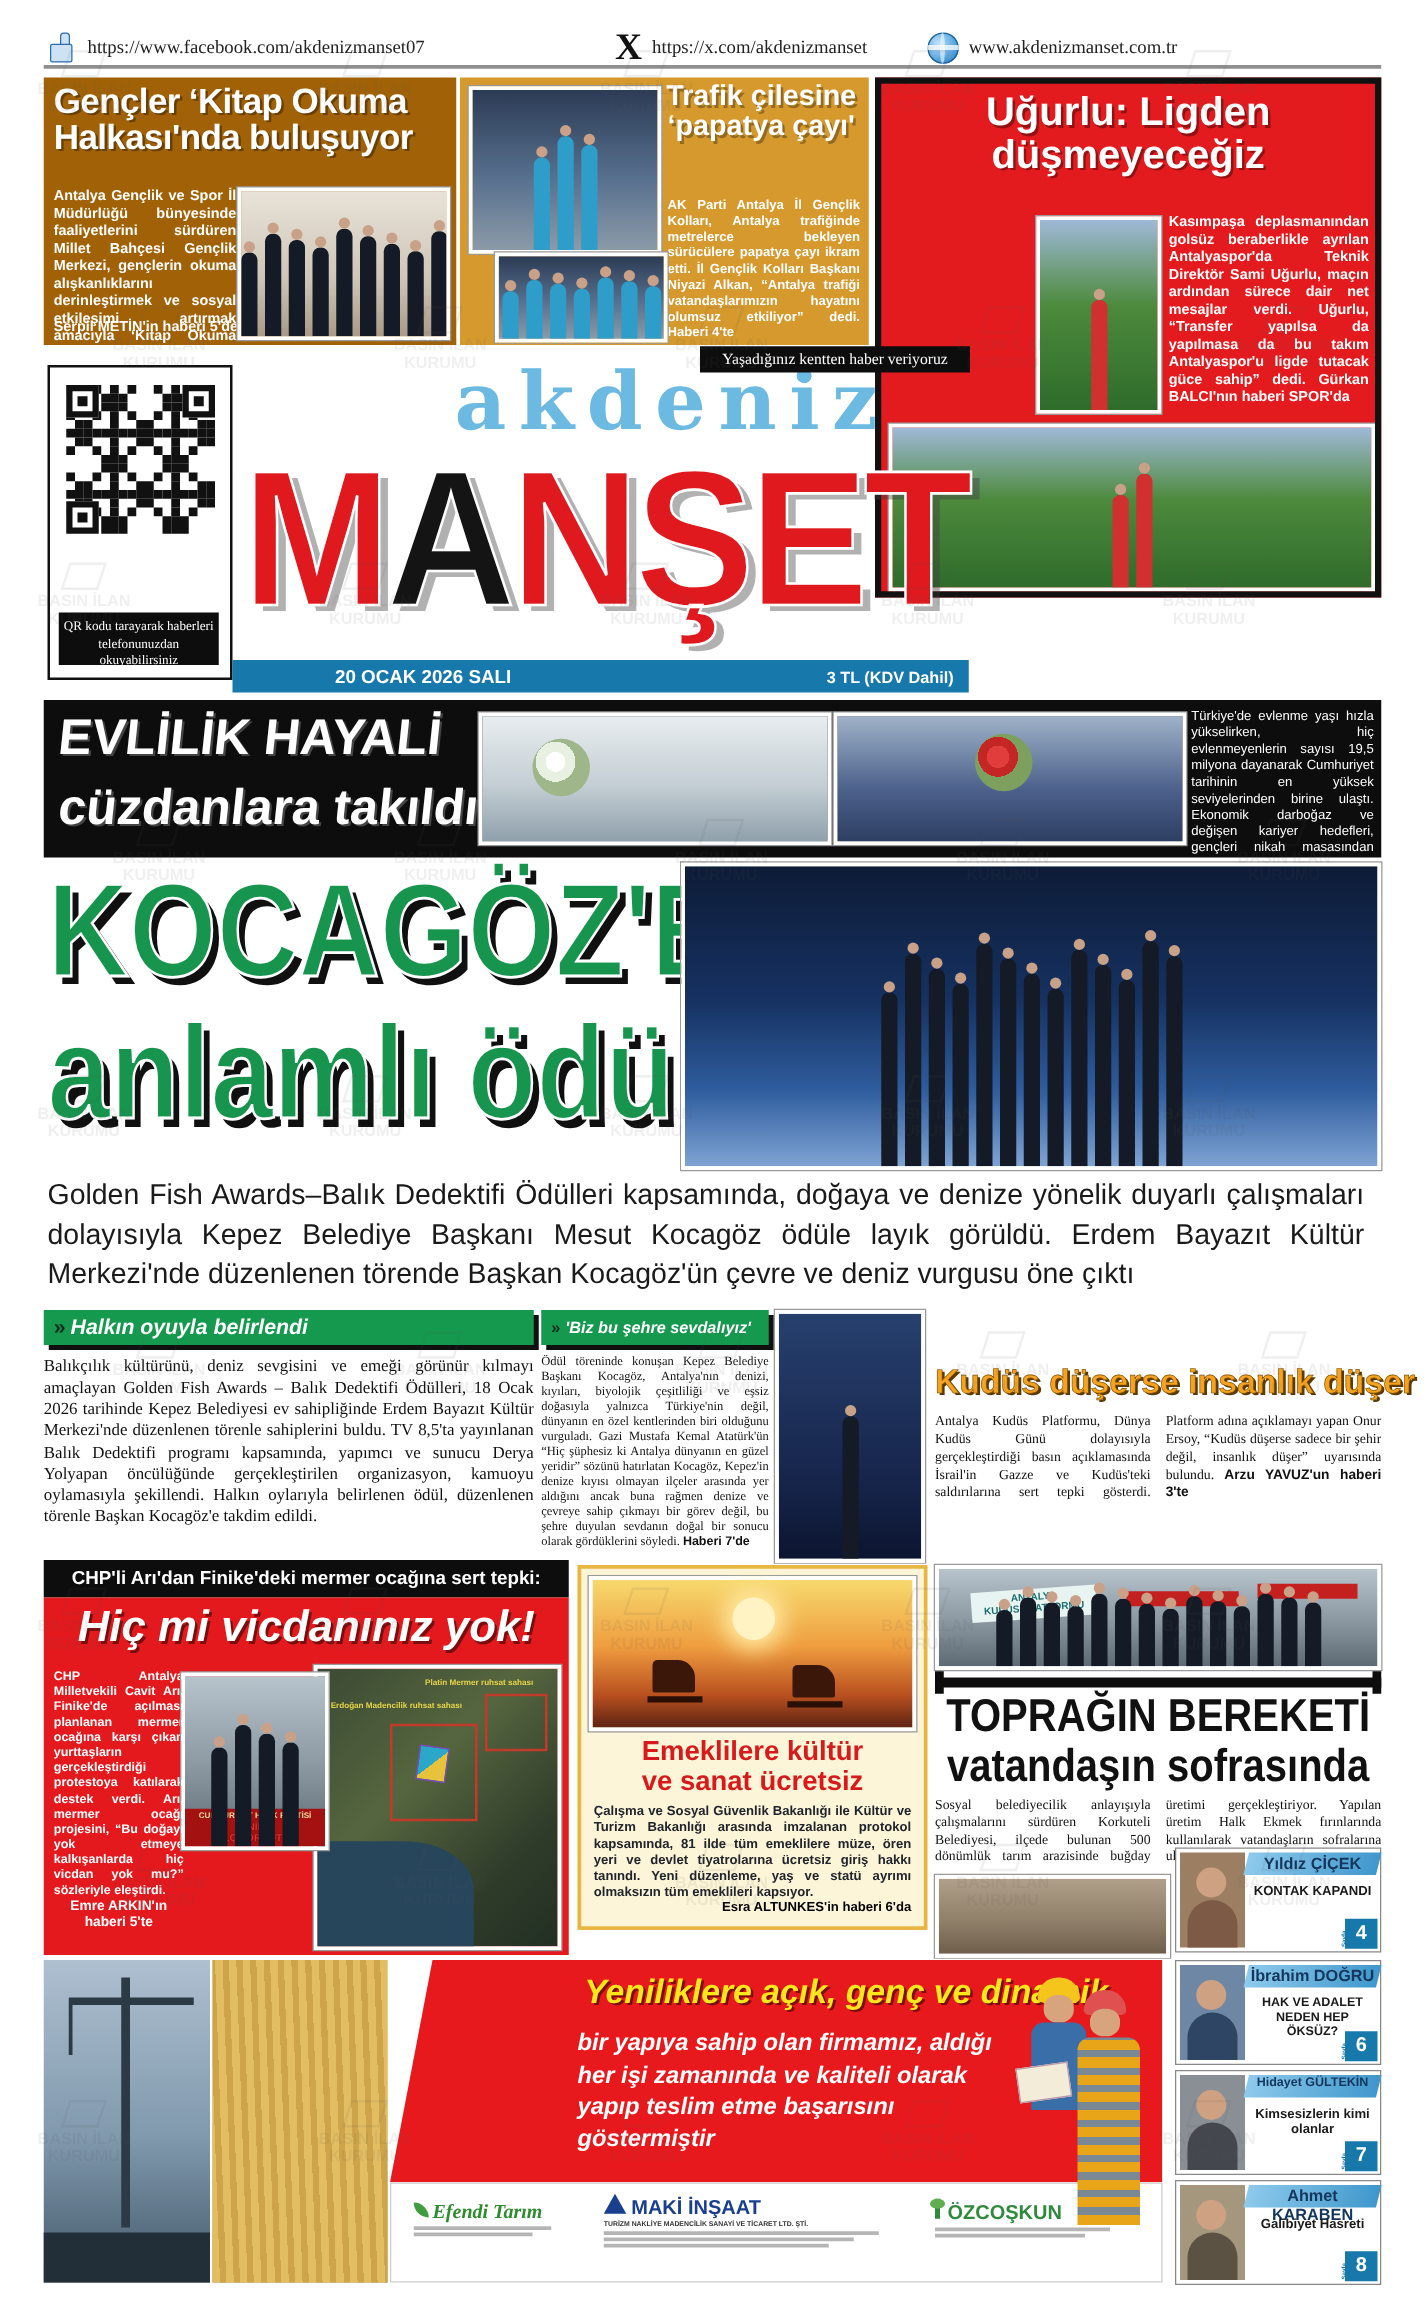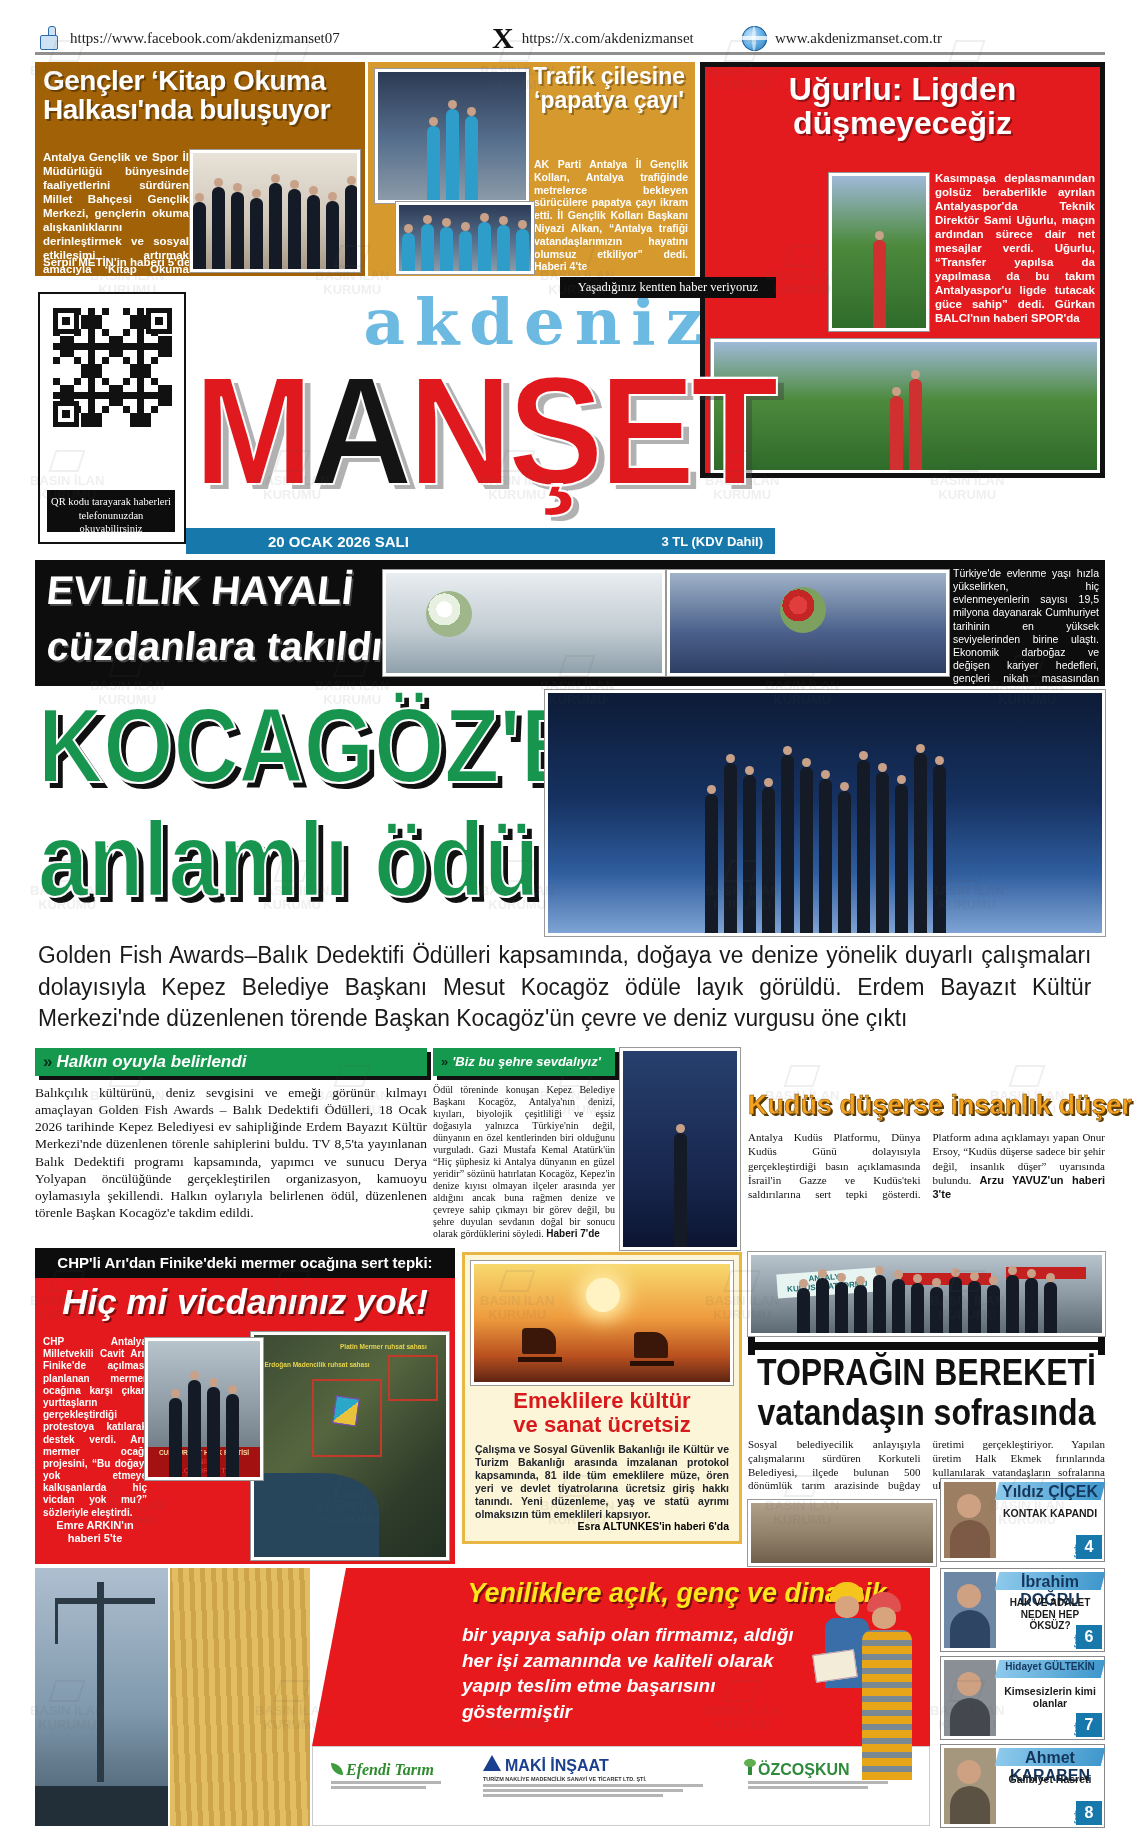--- a/index.html
+++ b/index.html
@@ -146,21 +146,21 @@
   #soil-rule::before,#soil-rule::after{content:"";position:absolute;top:-5px;width:7px;height:18px;background:#0d0d0d;}
   #soil-rule::before{left:0;} #soil-rule::after{right:0;}
   .soil-h{left:748px;width:357px;font-size:32px;font-weight:900;color:#111;text-align:center;line-height:1;
       transform:scaleY(1.15);white-space:nowrap;}
   #soil-body{left:748px;top:1438px;width:357px;height:60px;column-count:2;column-gap:12px;font-size:11px;line-height:1.25;}
   
   .colbox{left:940px;width:165px;height:84px;background:#fff;border:1px solid #888;box-sizing:border-box;}
   .colbox .photo{position:absolute;left:3px;top:3px;width:52px;height:76px;overflow:hidden;}
   .colbox .nameband{position:absolute;left:56px;top:3px;width:106px;height:18px;
       background:linear-gradient(90deg,#8ecaec,#3f97cc);transform:skewX(-14deg);}
-  .colbox .name{position:absolute;left:56px;top:4px;width:106px;color:#14365c;font-weight:bold;font-size:16px;text-align:center;}
+  .colbox .name{position:absolute;left:56px;top:4px;width:106px;color:#14365c;font-weight:bold;font-size:13px;text-align:center;}
   .colbox .title{position:absolute;left:58px;top:28px;width:102px;color:#1a1a1a;font-weight:bold;font-size:10.5px;
       text-align:center;line-height:1.15;}
   .pagetab{position:absolute;right:2px;bottom:2px;width:26px;height:24px;background:#1778ab;color:#fff;
       font-weight:900;font-size:16px;text-align:center;line-height:24px;}
   .pagetab .pl{position:absolute;left:-7px;top:4px;font-size:5px;font-weight:bold;transform:rotate(-90deg);color:#1778ab;}
   .face{position:absolute;left:13px;top:12px;width:24px;height:24px;border-radius:50%;background:#cfa183;}
   .torso{position:absolute;left:6px;top:38px;width:40px;height:40px;border-radius:20px 20px 0 0;background:#3a4450;}
   
   #ad-red{left:312px;top:1568px;width:618px;height:178px;background:#e8191d;
       clip-path:polygon(34px 0,100% 0,100% 100%,0 100%);}

